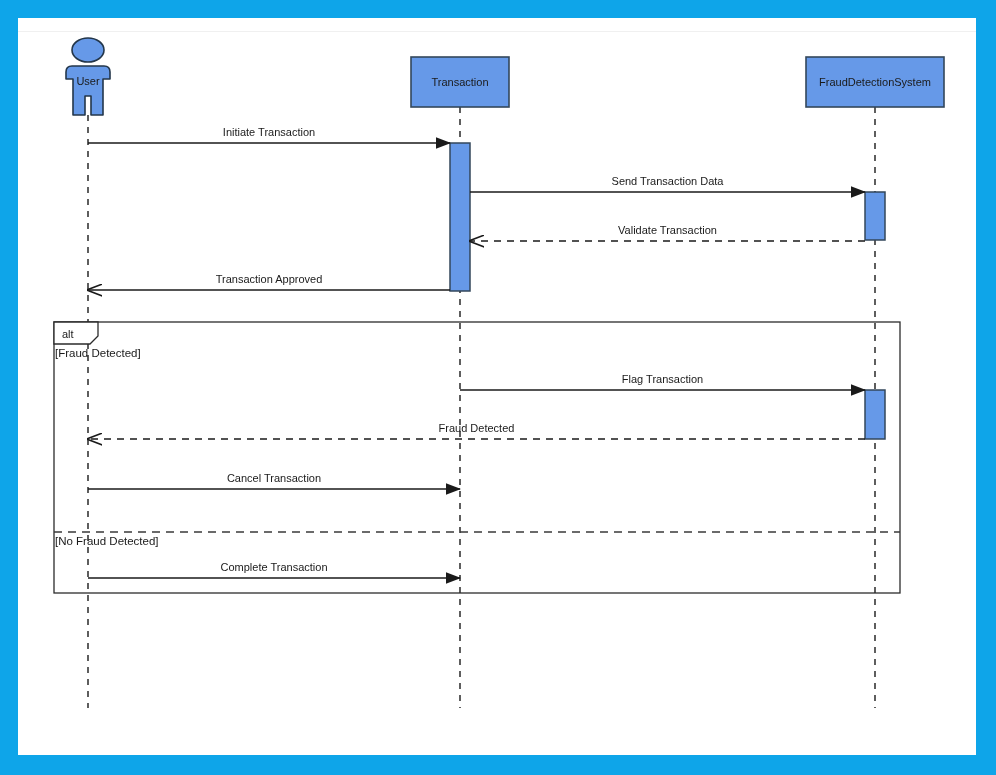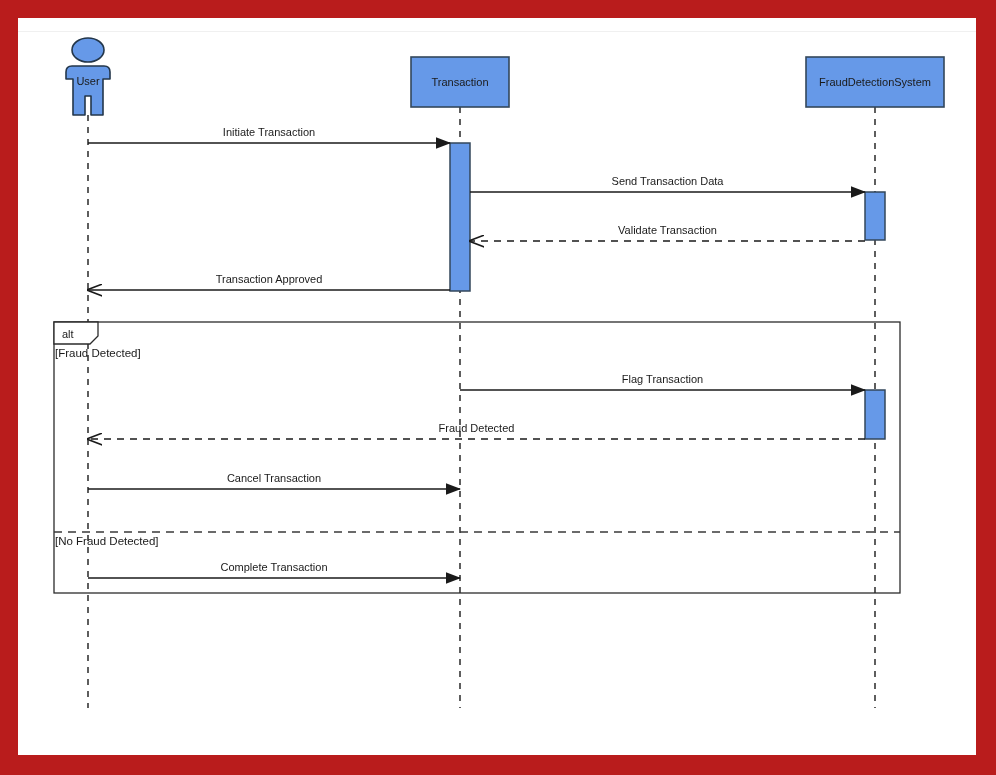--- a/index.html
+++ b/index.html
@@ -11,21 +11,21 @@
     width: 996px;
     height: 775px;
     font-family: "Liberation Sans", sans-serif;
     overflow: hidden;
   }
   #app-frame {
     position: absolute;
     left: 0; top: 0;
     width: 996px;
     height: 775px;
-    background: #b91c1c;
+    background: #0ea5e9;
   }
   #canvas {
     position: absolute;
     left: 18px;
     top: 18px;
     width: 958px;
     height: 737px;
     background: #ffffff;
     overflow: hidden;
   }

